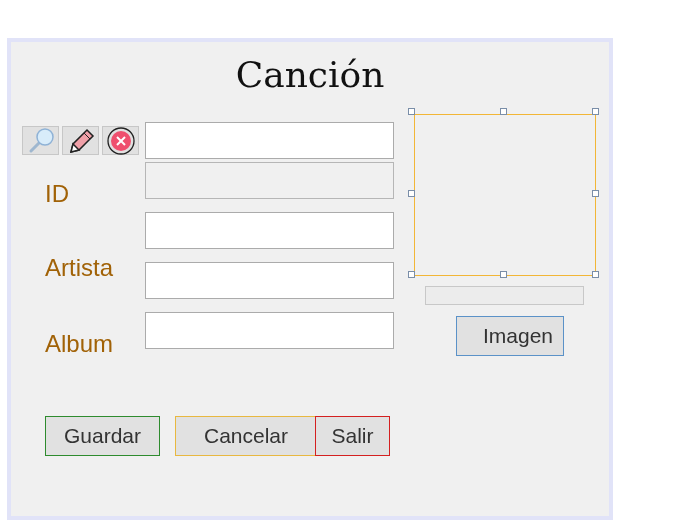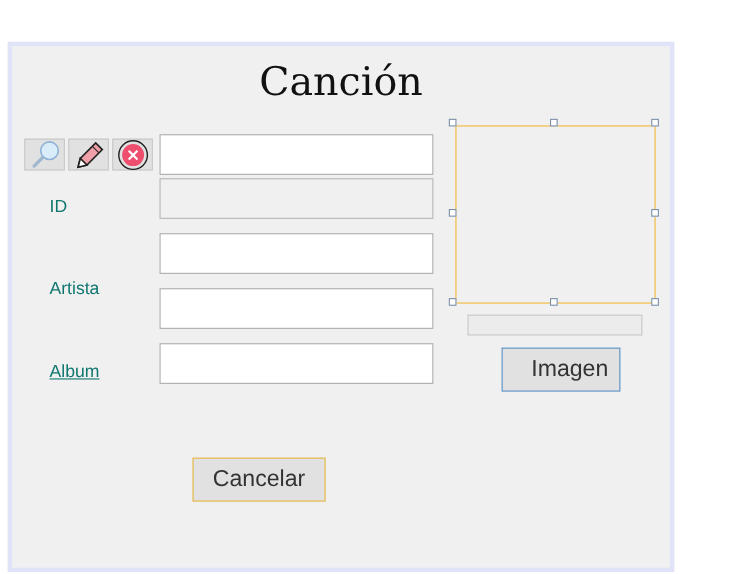--- a/index.html
+++ b/index.html
@@ -8,21 +8,21 @@
   .frame { position:absolute; left:7px; top:10px; width:598px; height:474px;
            background:#f0f0f0; border:4px solid #e1e3f8;margin-top:28px; }
   .title { position:absolute; left:0; top:12px; width:100%; text-align:center;
            font-family:"DejaVu Serif", serif; font-size:36px; color:#111; }
   .tbtn { position:absolute; top:84px; width:37px; height:29px; background:#e1e1e1;
           border:1px solid #c7c7c7; box-sizing:border-box; display:flex;
           align-items:center; justify-content:center; cursor:pointer; }
   .input { position:absolute; left:134px; width:249px; height:37px; box-sizing:border-box;
            border:1px solid #ababab; background:#fff; }
   .input.disabled { background:#f0f0f0; border-color:#b6b6b6; }
-  .label { position:absolute; left:34px; font-size:16px; color:#0f766e; }
+  .label { position:absolute; left:34px; font-size:24px; color:#a16207; }
   .btn { position:absolute; box-sizing:border-box; height:40px; background:#e1e1e1;
          font-size:21px; color:#333; display:flex; align-items:center; justify-content:center;
          cursor:pointer; }
   .pic { position:absolute; left:403px; top:72px; width:182px; height:162px;
          border:1px solid #f2b636; box-sizing:border-box; background:#f0f0f0; }
   .handle { position:absolute; width:5px; height:5px; border:1px solid #7a8ea8;
             background:#fff; }
   .progress { position:absolute; left:414px; top:244px; width:159px; height:19px;
               border:1px solid #c8c8c8; box-sizing:border-box; background:#ececec; }
 </style>
@@ -57,31 +57,33 @@
   <div class="input" style="top:80px;"></div>
 
   <div class="label" style="top:138px;">ID</div>
   <div class="input disabled" style="top:120px;"></div>
 
   <div class="input" style="top:170px;"></div>
 
   <div class="label" style="top:212px;">Artista</div>
   <div class="input" style="top:220px;"></div>
 
-  <div class="label" style="top:288px;text-decoration:underline;">Album</div>
+  <div class="label" style="top:288px;">Album</div>
   <div class="input" style="top:270px;"></div>
 
   <div class="pic"></div>
   <div class="handle" style="left:397px;top:66px;"></div>
   <div class="handle" style="left:489px;top:66px;"></div>
   <div class="handle" style="left:581px;top:66px;"></div>
   <div class="handle" style="left:397px;top:148px;"></div>
   <div class="handle" style="left:581px;top:148px;"></div>
   <div class="handle" style="left:397px;top:229px;"></div>
   <div class="handle" style="left:489px;top:229px;"></div>
   <div class="handle" style="left:581px;top:229px;"></div>
 
   <div class="progress"></div>
 
   <div class="btn" style="left:445px;top:274px;width:108px;border:1.5px solid #5b92c8;padding-left:16px;">Imagen</div>
 
-  <div class="btn" style="left:164px;top:374px;width:121px;border:1.5px solid #e8b840;">Cancelar</div>
+  <div class="btn" style="left:34px;top:374px;width:115px;border:1.5px solid #2e8b2e;">Guardar</div>
+  <div class="btn" style="left:164px;top:374px;width:142px;border:1.5px solid #e8b840;">Cancelar</div>
+  <div class="btn" style="left:304px;top:374px;width:75px;border:1.5px solid #d42020;">Salir</div>
 </div>
 
 </body></html>

